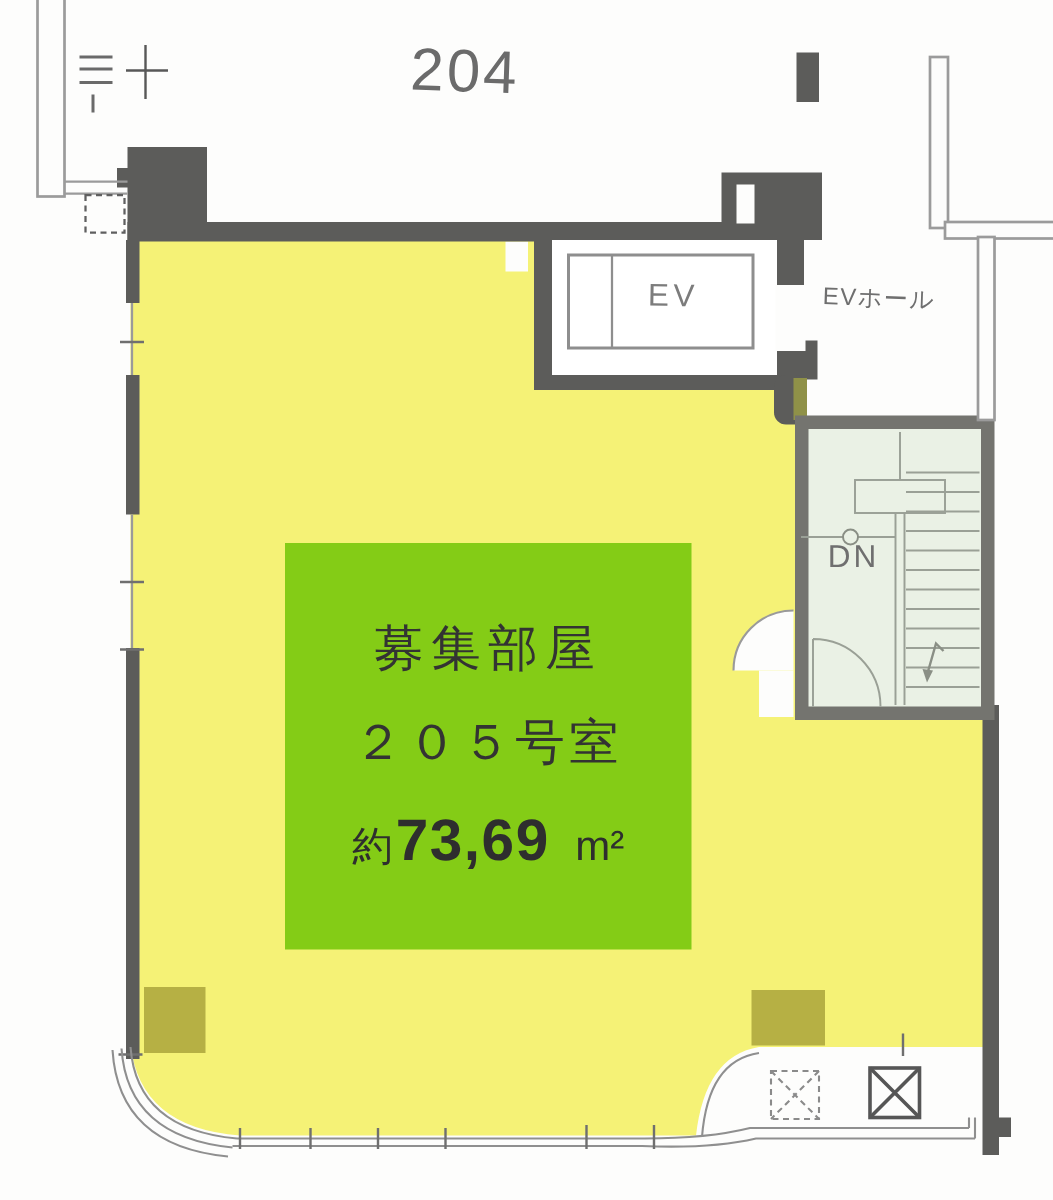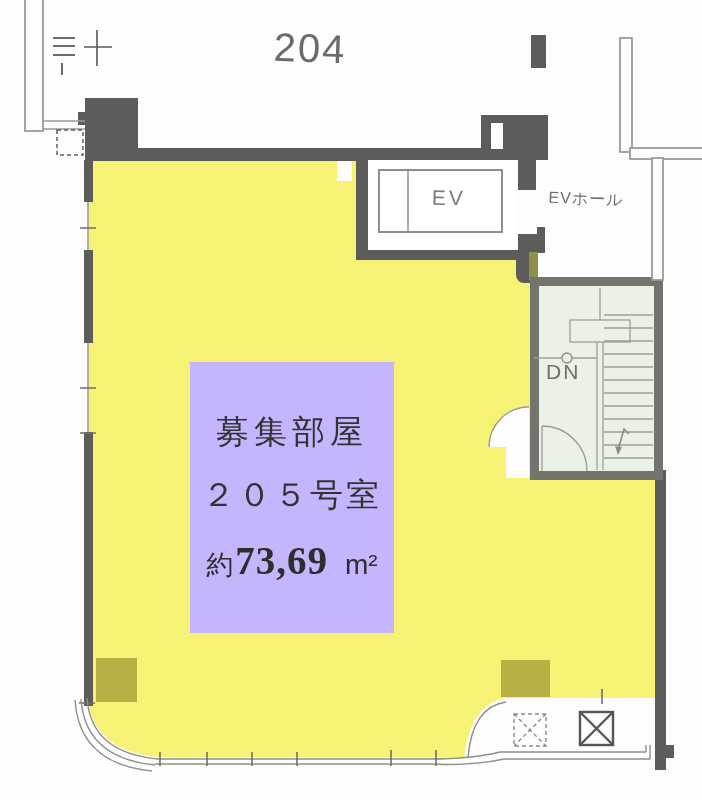--- a/index.html
+++ b/index.html
@@ -5,31 +5,31 @@
   html,body{margin:0;padding:0;background:#ffffff;}
   #stage{
     position:relative;width:702px;height:800px;background:#fdfdfc;overflow:hidden;
     font-family:"Liberation Sans","DejaVu Sans",sans-serif;
   }
   #planSvg{position:absolute;left:0;top:0;}
   .lbl{position:absolute;color:#6e6e6e;white-space:nowrap;}
   #lbl-204{left:268px;top:26px;width:84px;text-align:center;font-size:40px;letter-spacing:2px;transform:rotate(2deg);color:#6b6b6b;}
   #lbl-ev{left:414px;top:186px;width:70px;text-align:center;font-size:21px;letter-spacing:3px;color:#7c7c7c;transform:rotate(1deg);}
   #lbl-evhall{left:536px;top:189px;width:100px;text-align:center;font-size:16px;letter-spacing:1px;color:#6f6f6f;transform:rotate(2deg);}
-  #lbl-dn{left:546px;top:360px;width:46px;text-align:left;font-size:21px;letter-spacing:2px;color:#6f6f6f;}
+  #lbl-dn{left:546px;top:360px;width:46px;text-align:center;font-size:21px;letter-spacing:2px;color:#6f6f6f;}
   #info-box{
-    position:absolute;left:190px;top:362px;width:204px;height:271px;background:#c4b5fd;
+    position:absolute;left:190px;top:362px;width:271px;height:271px;background:#84cc16;
     display:flex;flex-direction:column;align-items:center;justify-content:center;gap:30px;
   }
   .info-line{color:#333333;line-height:1;}
   #info-status{font-size:33px;letter-spacing:5px;}
   #info-room{font-size:33px;letter-spacing:3px;}
   #info-area{display:flex;align-items:baseline;color:#2e2e2e;}
   #info-area .prefix{font-size:27px;margin-right:2px;}
-  #info-area .value{font-size:39px;font-weight:600;letter-spacing:1px;font-family:Liberation Serif, serif;}
+  #info-area .value{font-size:39px;font-weight:600;letter-spacing:1px;}
   #info-area .unit{font-size:28px;margin-left:17px;}
 </style>
 </head>
 <body>
 
 <div id="stage">
 
   <svg id="planSvg" width="702" height="800" viewBox="0 0 702 800">
 
     <path d="M87 160 H532 V478 H660 V698 H506 Q470 704 464 757 H160 Q93 752 87 696 Z" fill="#f5f276"></path>

